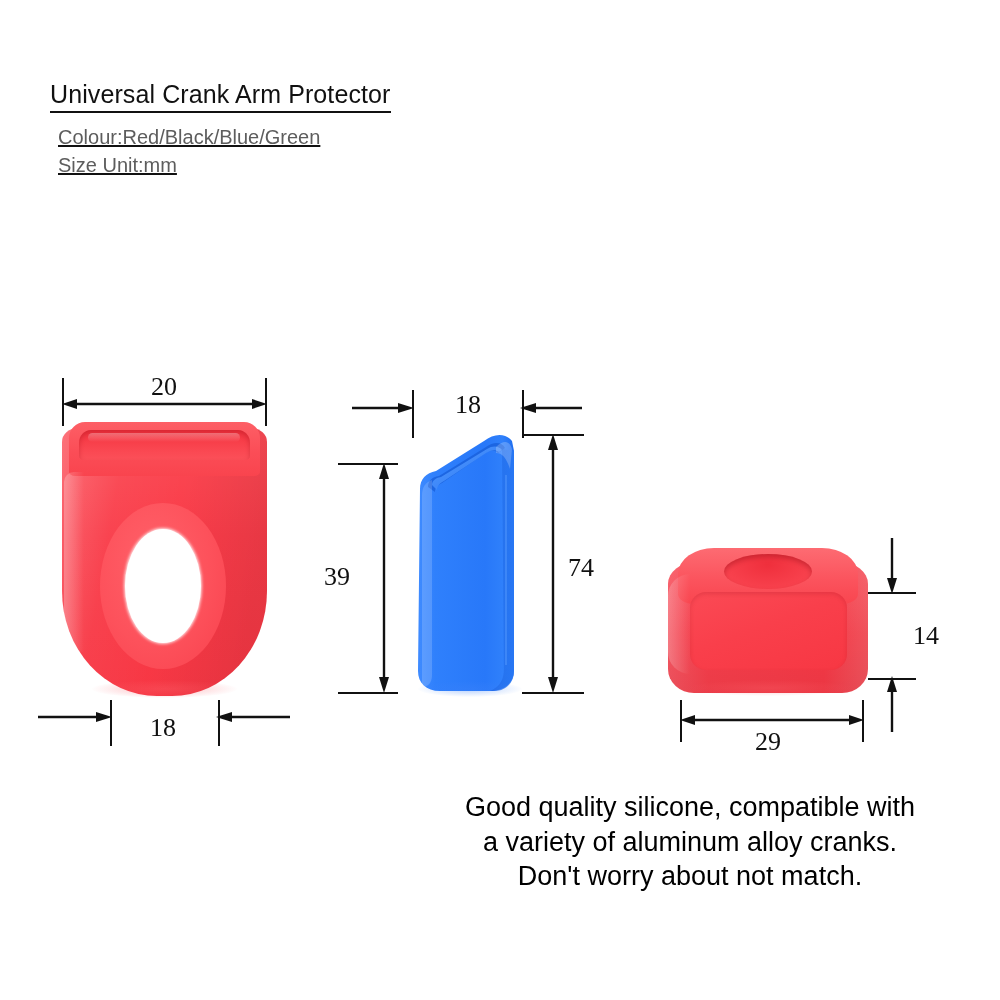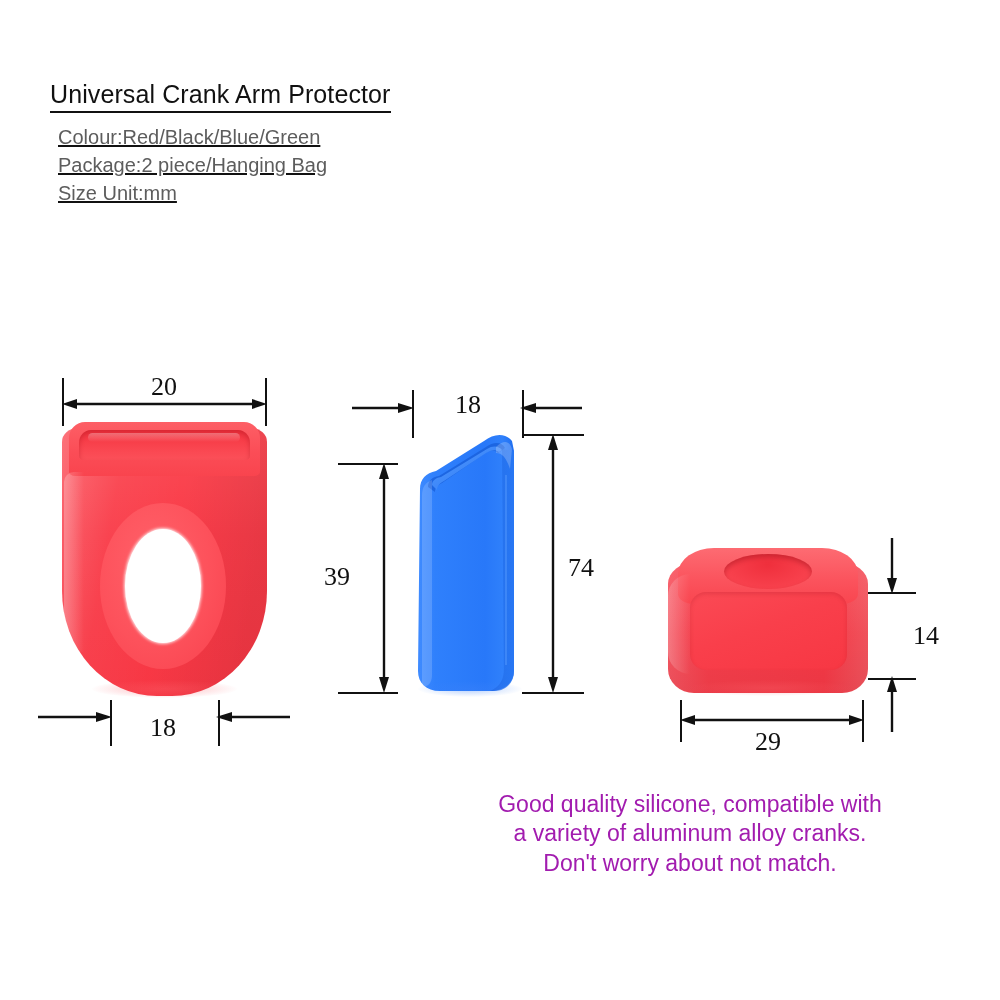--- a/index.html
+++ b/index.html
@@ -231,34 +231,33 @@
 
   
   #caption {
     position: absolute;
     left: 400px;
     top: 790px;
     width: 580px;
     text-align: center;
   }
   .caption-line {
-    font-size: 23px;
-    color: #a21caf;
+    font-size: 27px;
+    color: #000000;
     line-height: 1.28;
     white-space: nowrap;
   }
 </style>
 </head>
 <body>
 
 <div id="header-block">
   <div id="product-title">Universal Crank Arm Protector</div>
   <div class="spec-list">
     <div class="spec-line">Colour:Red/Black/Blue/Green</div>
-    <div class="spec-line">Package:2 piece/Hanging Bag</div>
     <div class="spec-line">Size Unit:mm</div>
   </div>
 </div>
 
 <div id="product-1">
   <div id="p1-body"></div>
   <div id="p1-rim"></div>
   <div id="p1-cavity"></div>
   <div id="p1-cavity-shine"></div>
   <div id="p1-ring"></div>

